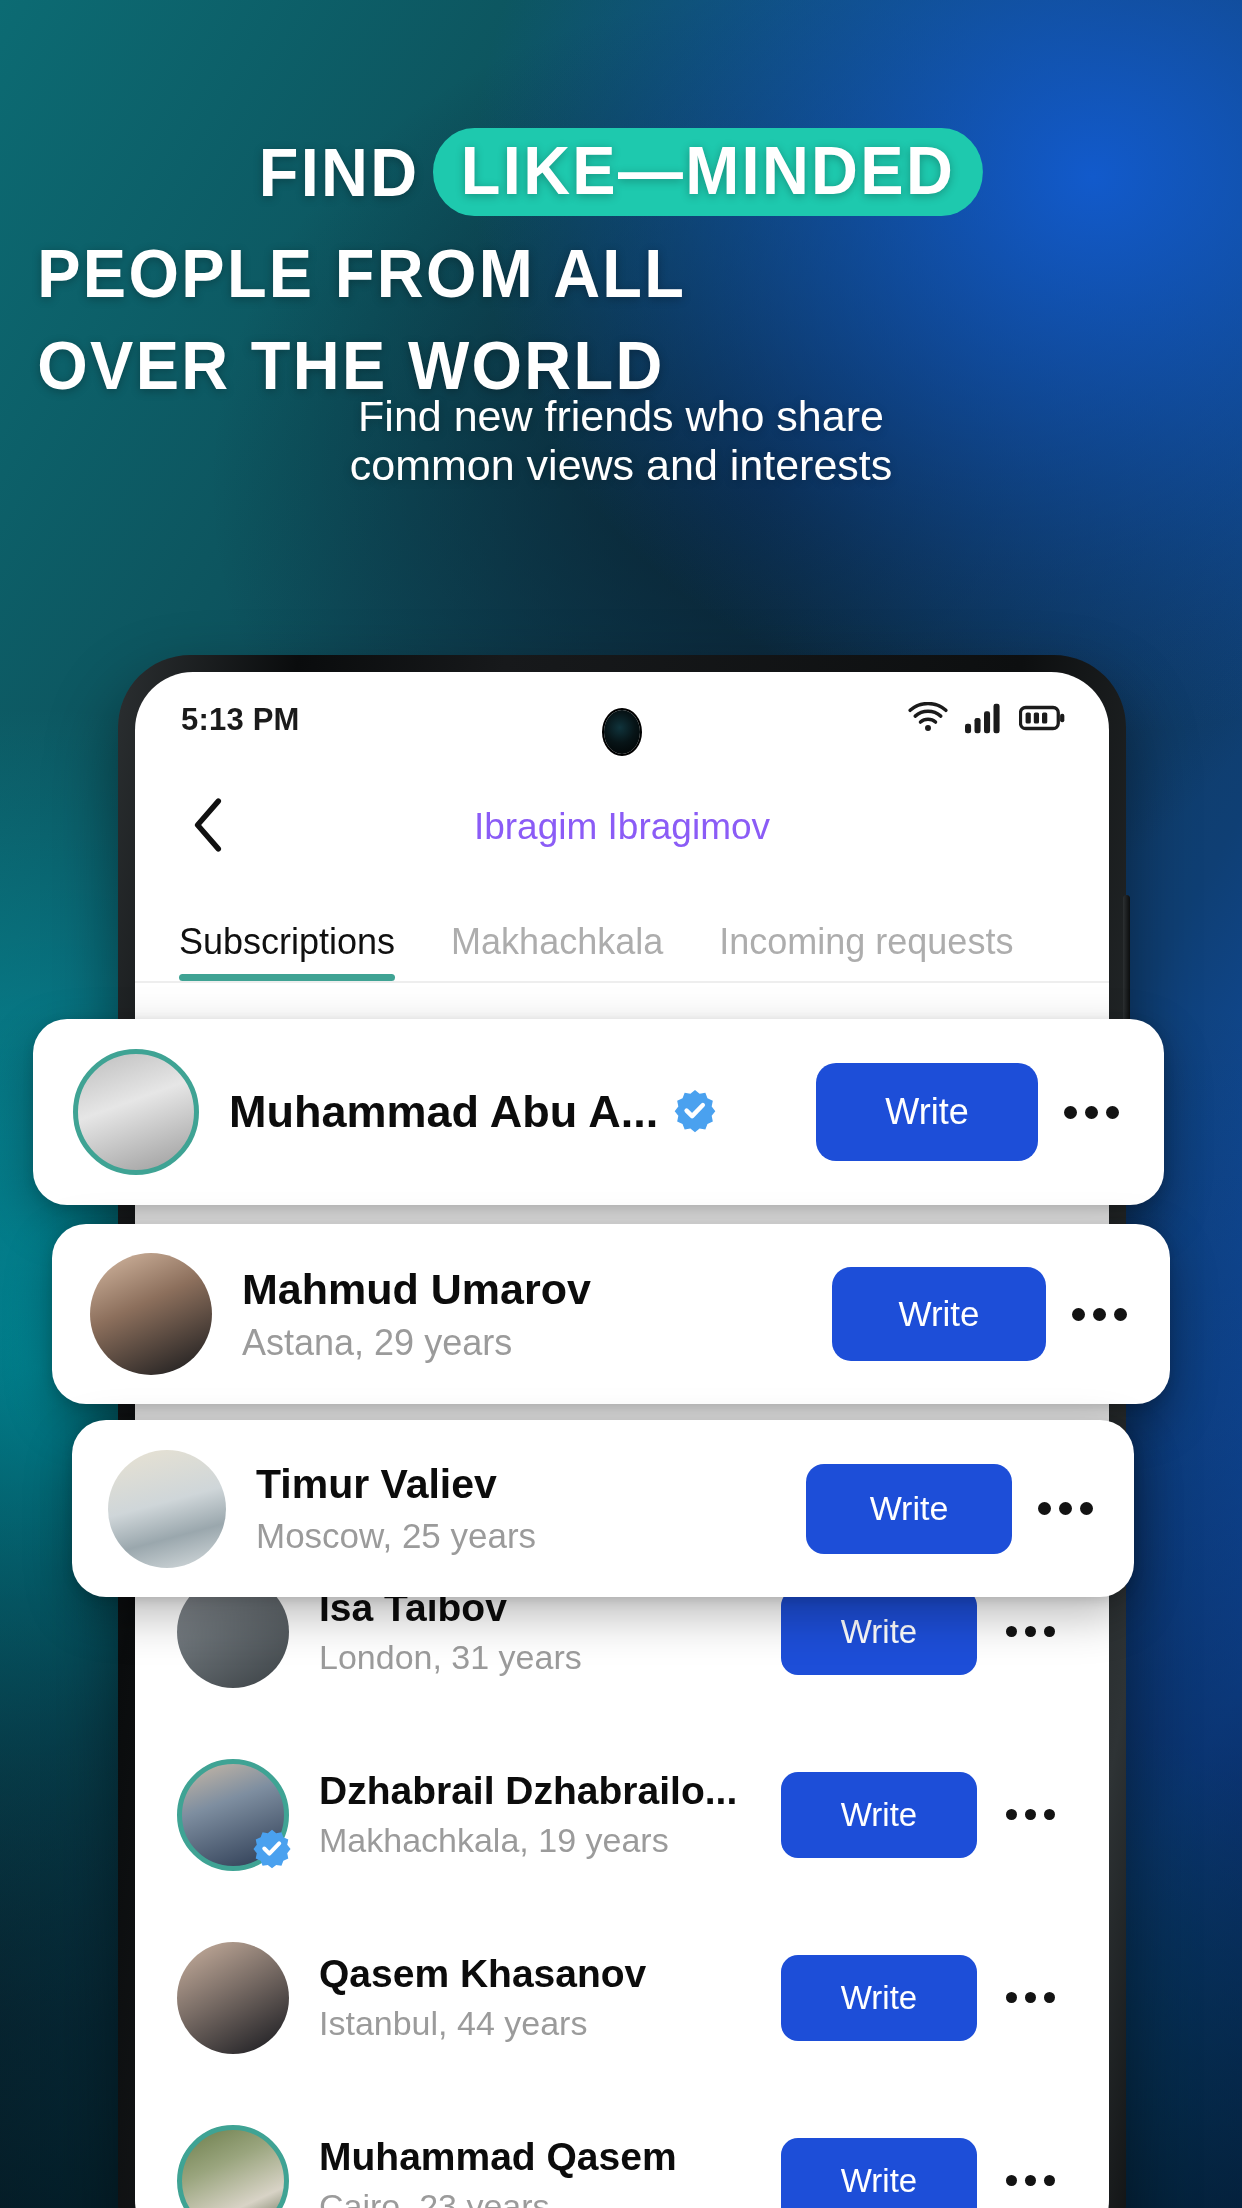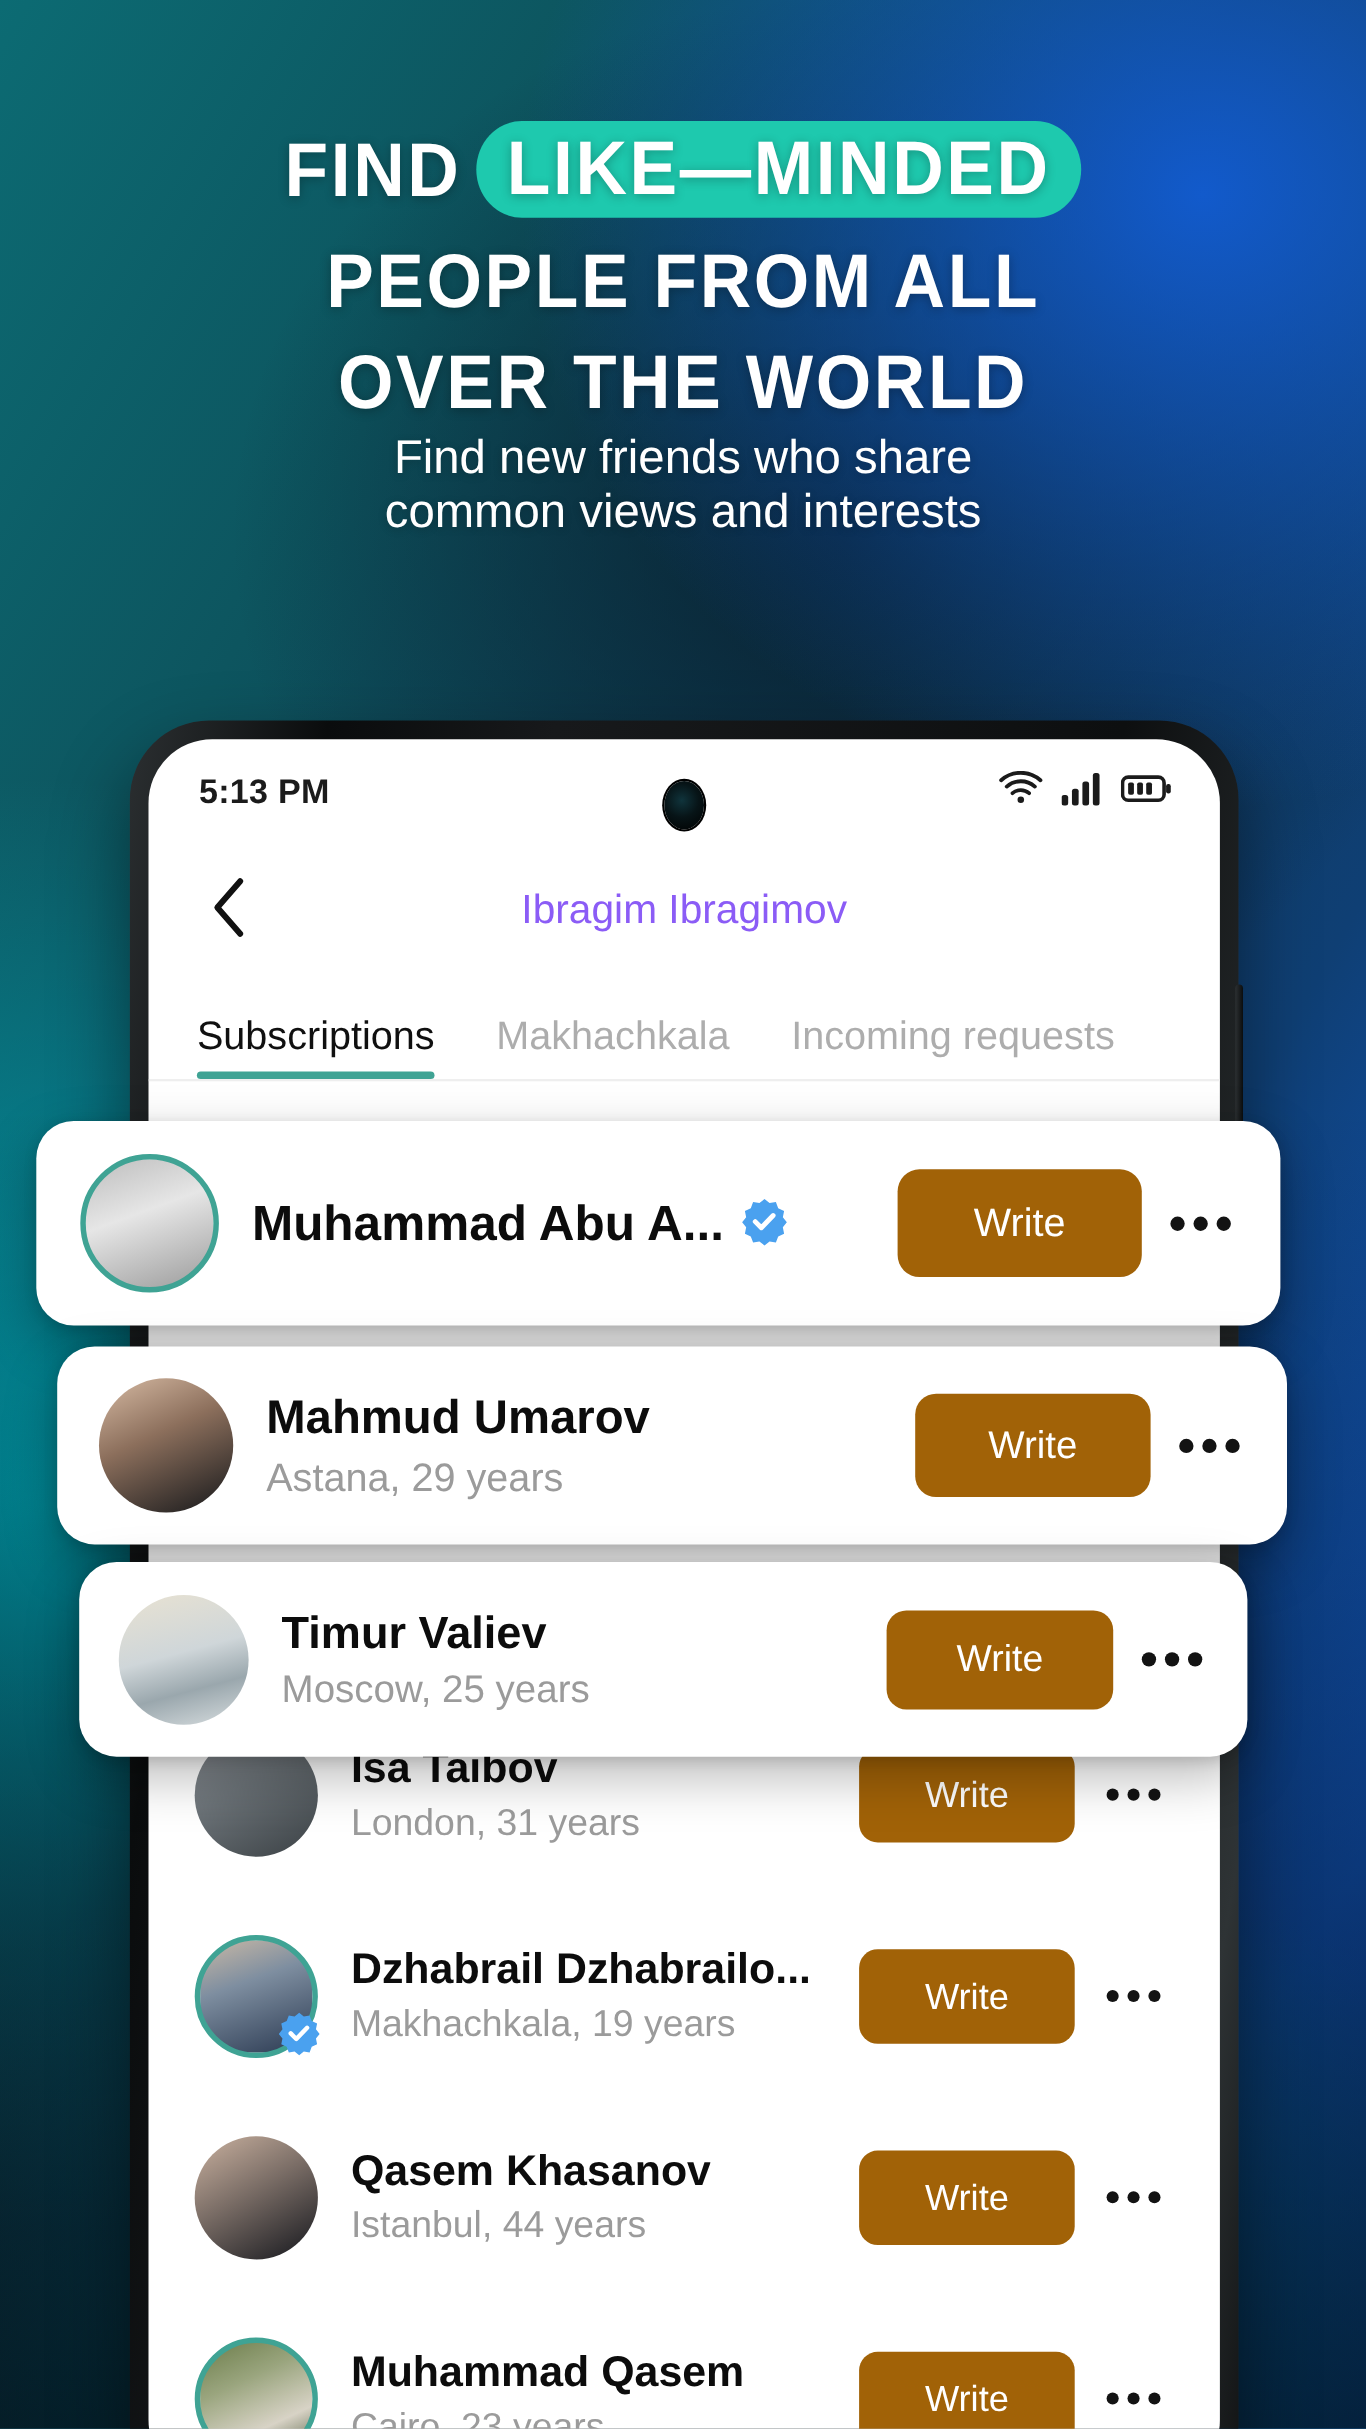--- a/index.html
+++ b/index.html
@@ -20,22 +20,21 @@
       radial-gradient(ellipse 800px 700px at 62% 22%, rgba(8,32,48,0.9) 0%, rgba(8,32,48,0.0) 70%),
       linear-gradient(120deg, #0c6b73 0%, #0d555f 22%, #113a52 45%, #0f3f74 68%, #1159c8 88%, #0d4ec4 100%);
   }
   #bg-dark-bottom {
     position: absolute; left: 0; right: 0; bottom: 0; height: 1200px;
     background: linear-gradient(180deg, rgba(3,12,18,0) 0%, rgba(3,12,18,0.25) 35%, rgba(3,12,18,0.55) 72%, rgba(2,8,12,0.72) 100%);
   }
 
   
   #headline-block {
-    position: absolute; left: 0; right: 0; top: 110px;
-    text-align: center;
+    position: absolute; left: 0; right: 0; top: 128px;
     z-index: 5;
   }
   .hl-line {
     font-family: "Liberation Sans", sans-serif;
     font-weight: bold;
     font-size: 69px;
     letter-spacing: 2.5px;
     color: #ffffff;
     line-height: 1.0;
     white-space: nowrap;
@@ -163,21 +162,21 @@
   }
   .info { flex: 1 1 auto; min-width: 0; padding-left: 30px; }
   .name-line { display: flex; align-items: center; gap: 14px; }
   .name {
     font-size: 39px; font-weight: bold; color: #0c0c0c;
     white-space: nowrap; overflow: hidden; text-overflow: ellipsis;
   }
   .sub { font-size: 34px; color: #9b9b9b; margin-top: 8px; white-space: nowrap; }
   .write-btn {
     flex: 0 0 auto;
-    background: #a16207;
+    background: #1d4ed8;
     color: #ffffff;
     font-size: 33px;
     border: none;
     border-radius: 17px;
     width: 196px; height: 86px;
     cursor: pointer;
     font-family: "Liberation Sans", sans-serif;
   }
   .more-btn {
     flex: 0 0 auto; width: 86px; height: 86px;

